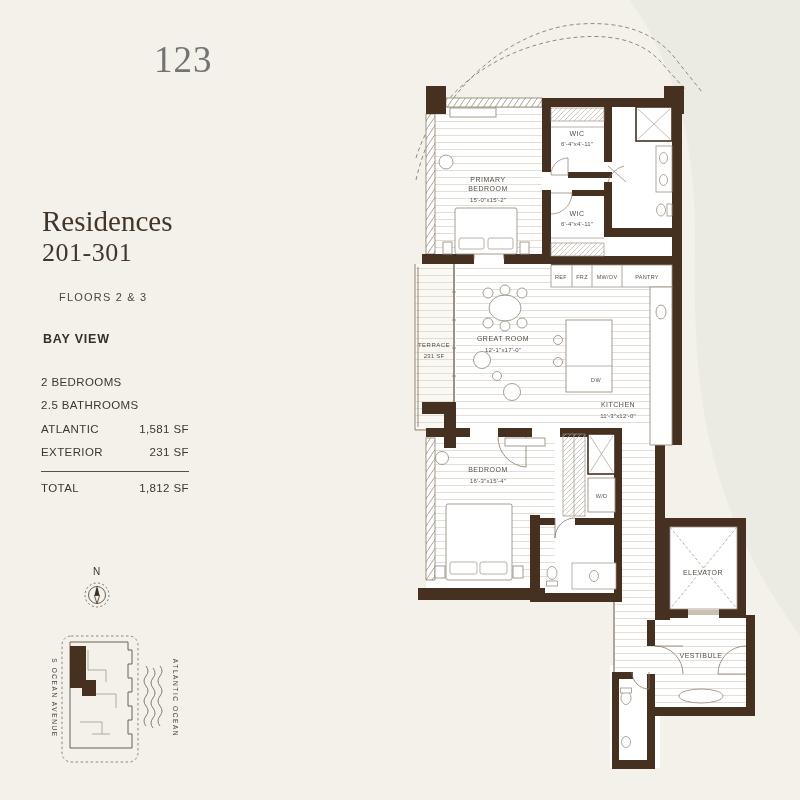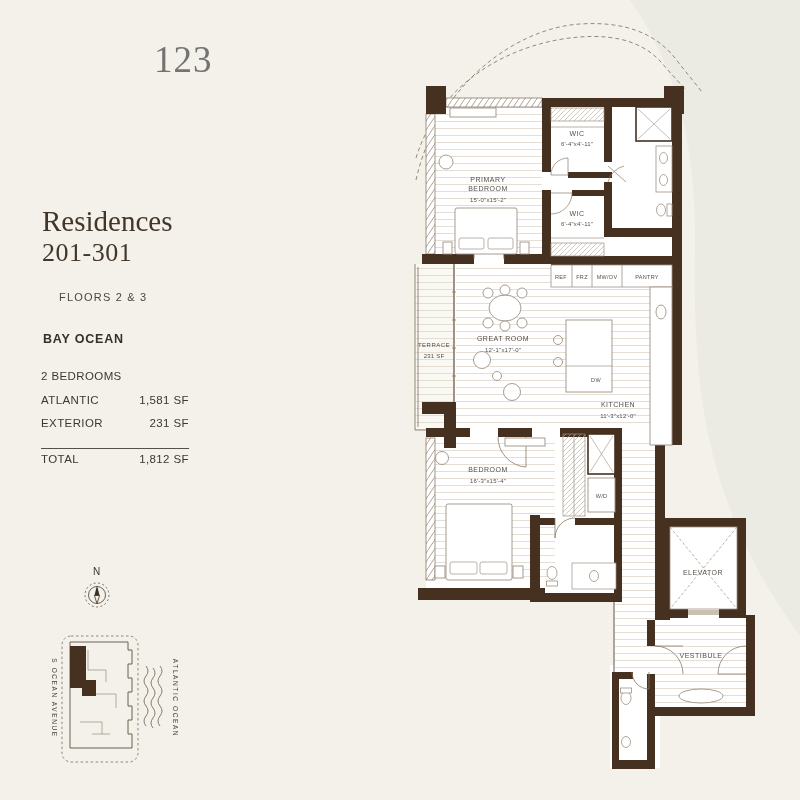--- a/index.html
+++ b/index.html
@@ -14,21 +14,21 @@
   .logo{position:absolute;left:58px;top:44px;color:#737373;line-height:0.85;}
   .logo .num{display:block;font-family:"Liberation Serif",serif;font-size:37px;margin-left:96px;letter-spacing:1px;}
   .logo .word{display:block;font-family:"Liberation Serif",serif;font-size:52px;letter-spacing:0px;margin-top:2px;}
   .logo .word .cap{font-size:62px;font-style:italic;letter-spacing:-2px;}
   .title-block{position:absolute;left:42px;top:206px;color:#42352a;font-family:"Liberation Serif",serif;}
   .title-block .t1{font-size:29px;line-height:1.1;}
   .title-block .t2{font-size:26px;line-height:1.15;letter-spacing:0.5px;}
   .floors{position:absolute;left:43px;top:291px;font-size:11px;letter-spacing:1.2px;color:#4b463e;padding-left:16px;}
   .view{position:absolute;left:43px;top:332px;font-size:12.5px;font-weight:bold;letter-spacing:0.8px;color:#34302a;}
   .stats{position:absolute;left:41px;top:370px;width:148px;font-size:11.5px;letter-spacing:0.4px;color:#3c3831;}
-  .stats .row{display:flex;justify-content:space-between;height:23.5px;align-items:flex-start;}
+  .stats .row{display:flex;justify-content:space-between;height:23.5px;align-items:center;}
   .stats .divider{border-top:1.4px solid #55504a;margin:7px 0 4px 0;}
   
   .compass{position:absolute;left:79px;top:566px;width:36px;text-align:center;color:#3c352c;}
   .compass .n{font-size:10px;letter-spacing:1px;}
   .keyplan{position:absolute;left:40px;top:630px;}
   
   .plan{position:absolute;left:410px;top:10px;}
   .plan text{font-family:"Liberation Sans",sans-serif;fill:#55504a;}
   .rname{font-size:7px;letter-spacing:0.5px;}
   .rdims{font-size:6px;letter-spacing:0.2px;fill:#6a655d;}
@@ -44,25 +44,29 @@
 
 <div class="logo">
   <span class="num">123</span>
 </div>
 
 <div class="title-block">
   <div class="t1">Residences</div>
   <div class="t2">201-301</div>
 </div>
 <div class="floors">FLOORS 2 &amp; 3</div>
-<div class="view">BAY OCEAN</div>
+<div class="view">BAY VIEW</div>
 
 <div class="stats">
   <div class="row">
     <span>2 BEDROOMS</span>
+    <span></span>
+  </div>
+  <div class="row">
+    <span>2.5 BATHROOMS</span>
     <span></span>
   </div>
   <div class="row">
     <span>ATLANTIC</span>
     <span>1,581 SF</span>
   </div>
   <div class="row">
     <span>EXTERIOR</span>
     <span>231 SF</span>
   </div>

